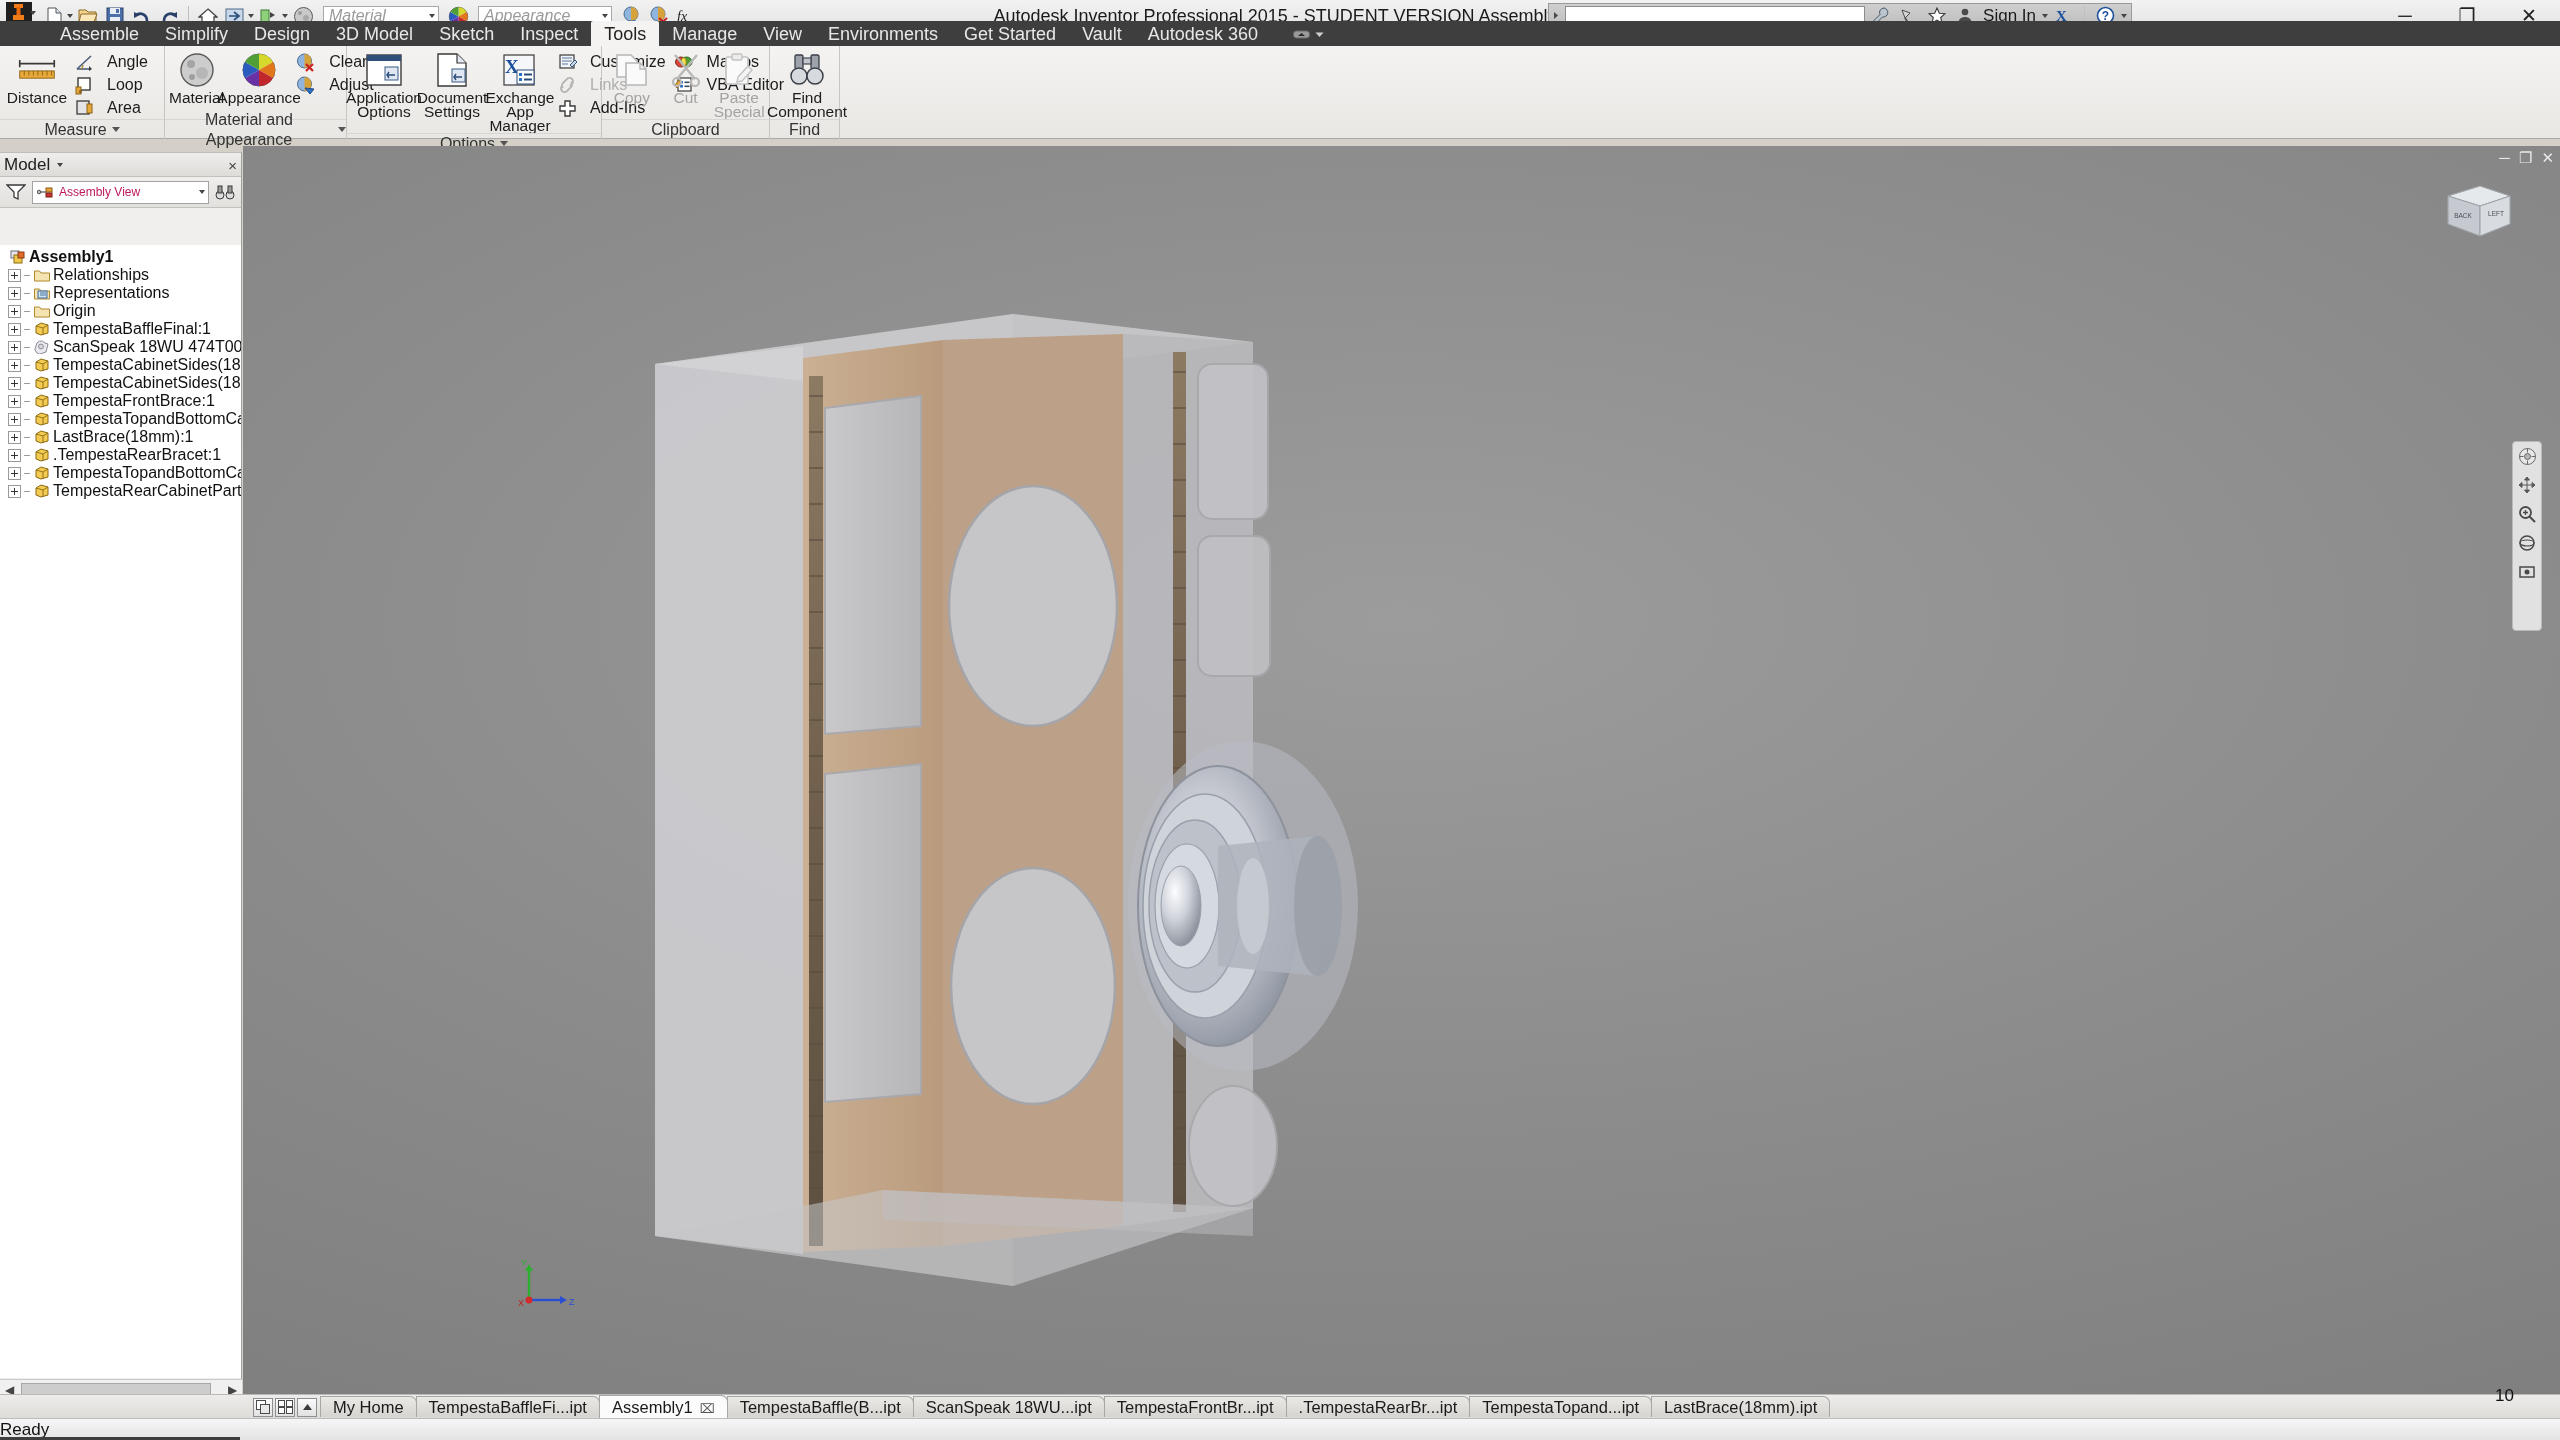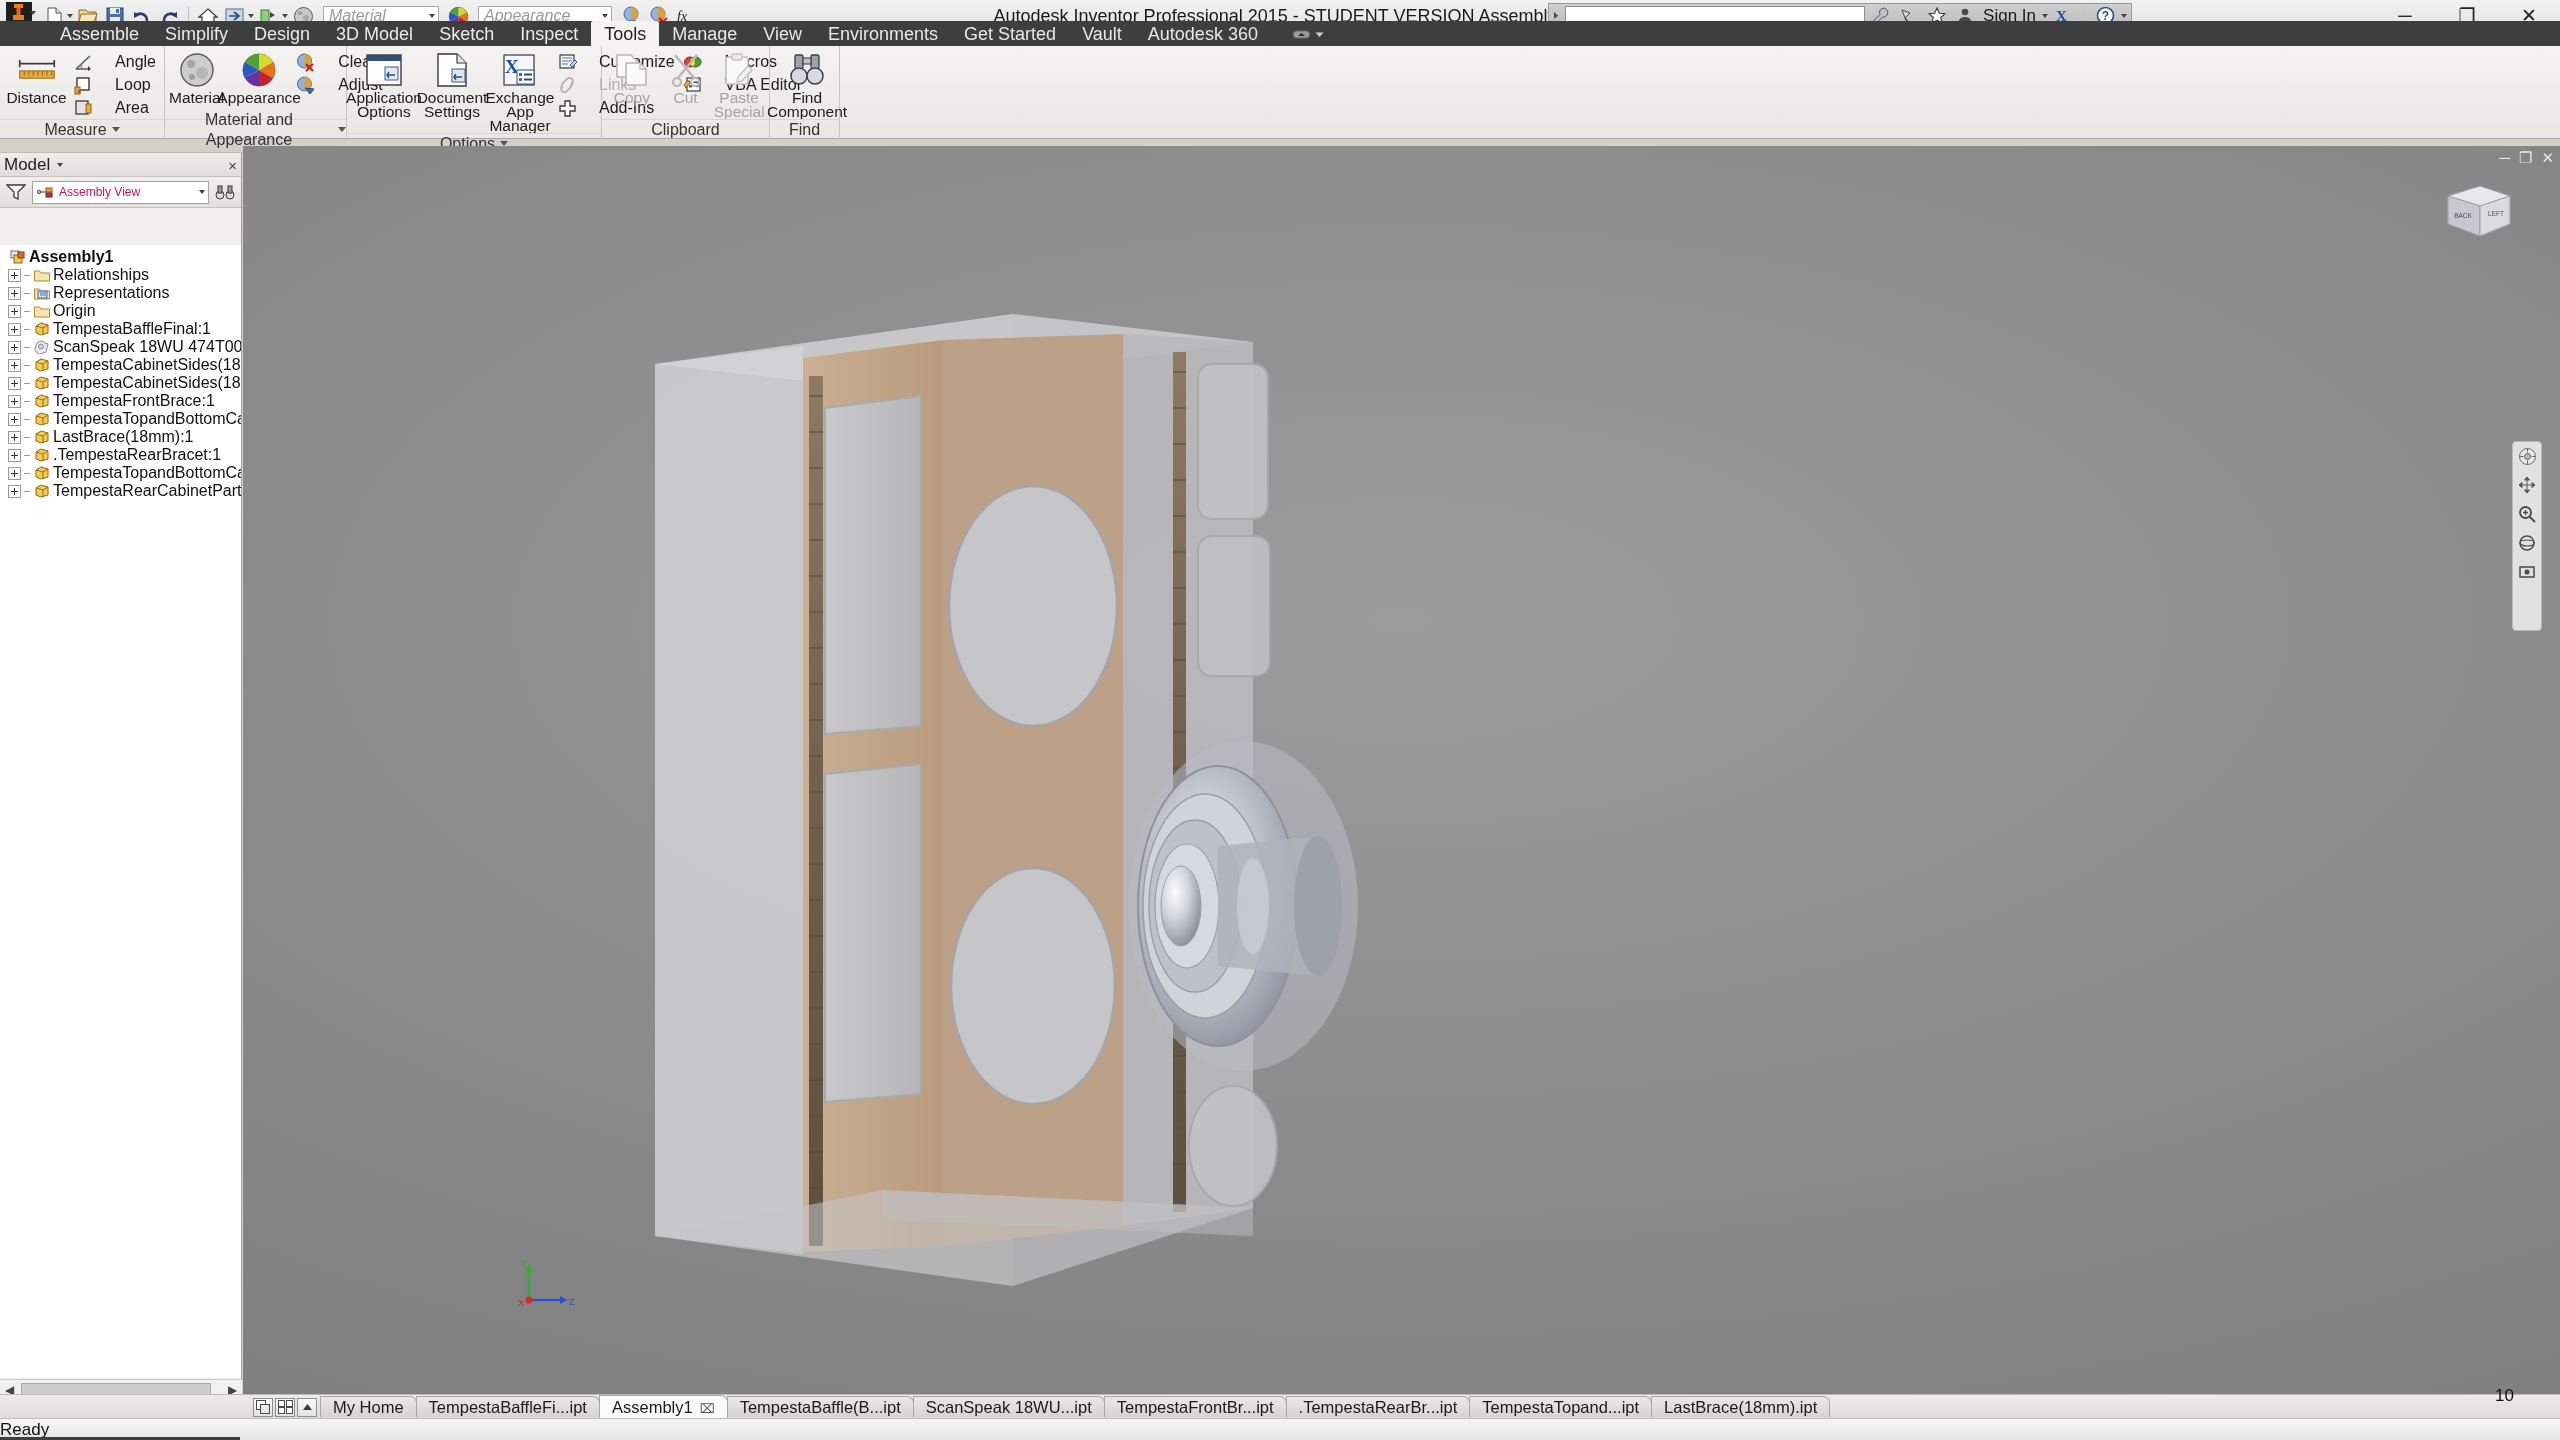--- a/index.html
+++ b/index.html
@@ -40,21 +40,21 @@
   .panel-label{height:20px;line-height:20px;text-align:center;font-size:16px;color:#333;
     display:flex;align-items:center;justify-content:center;gap:5px;
     border-top:1px solid #d8d6d3;}
   .lbl-caret{width:0;height:0;border-left:4px solid transparent;border-right:4px solid transparent;border-top:5px solid #555;}
 
   .btn-big{width:66px;display:flex;flex-direction:column;align-items:center;gap:2px;padding-top:2px;}
   .btn-big .ic{width:40px;height:38px;display:flex;align-items:center;justify-content:center;}
   .btn-big .tx{font-size:15.5px;line-height:14px;text-align:center;color:#1c1c1c;}
   .btn-big.dis .tx{color:#a3a3a3;}
   .col-small{display:flex;flex-direction:column;gap:1px;padding-top:2px;}
-  .btn-sm{display:flex;align-items:center;gap:22px;height:22px;padding:0 4px 0 2px;}
+  .btn-sm{display:flex;align-items:center;gap:13px;height:22px;padding:0 4px 0 2px;}
   .btn-sm .ic{width:20px;height:20px;display:flex;align-items:center;justify-content:center;flex:none;}
   .btn-sm .tx{font-size:16px;color:#1c1c1c;white-space:nowrap;}
   .btn-sm.dis .tx{color:#b0b0b0;}
 
   
   .browser{position:absolute;left:0;top:152px;width:242px;height:1248px;background:#f0efed;
     border-right:1px solid #9f9f9f;border-top:1px solid #bdbdbd;}
   .br-title{height:24px;background:linear-gradient(#efeeec,#dedcd9);display:flex;align-items:center;
     padding:0 4px;border-bottom:1px solid #c3c1be;position:relative;}
   .br-title .t{font-size:17px;color:#222;}

